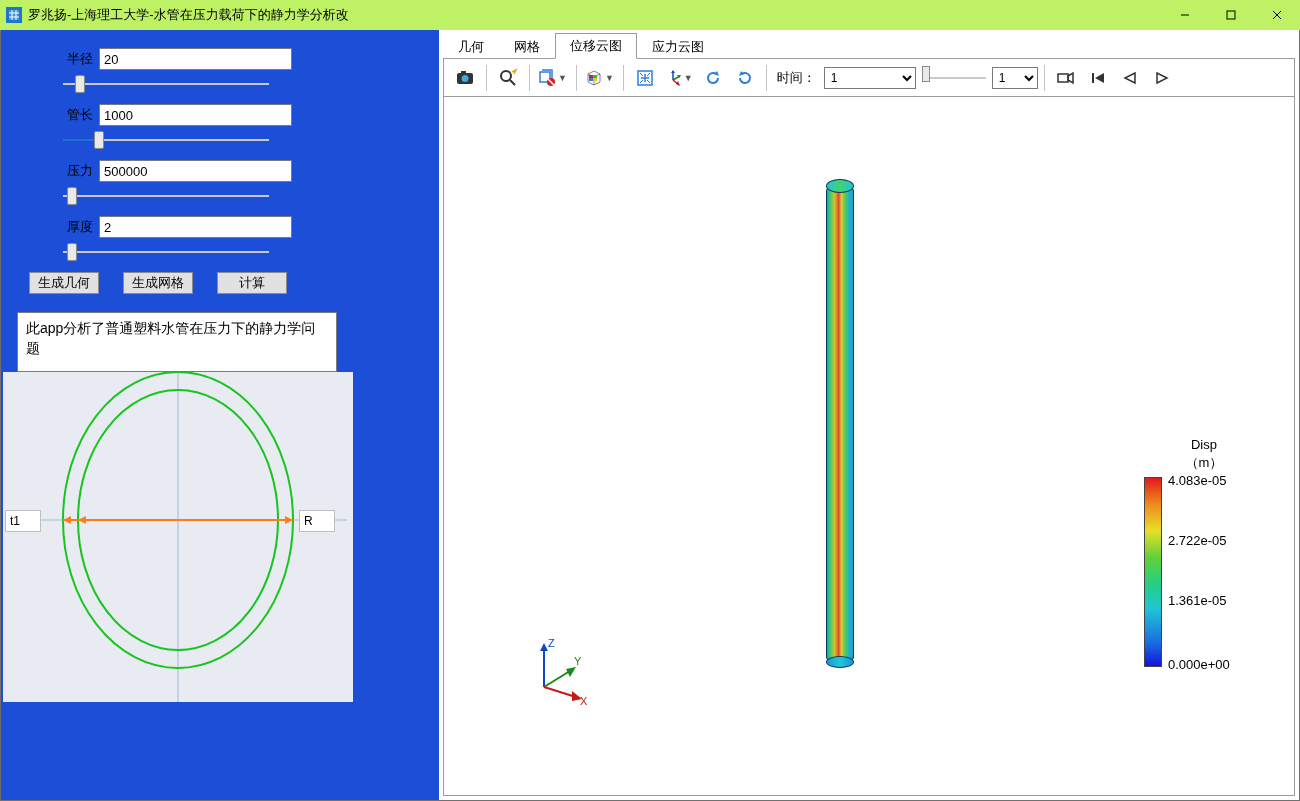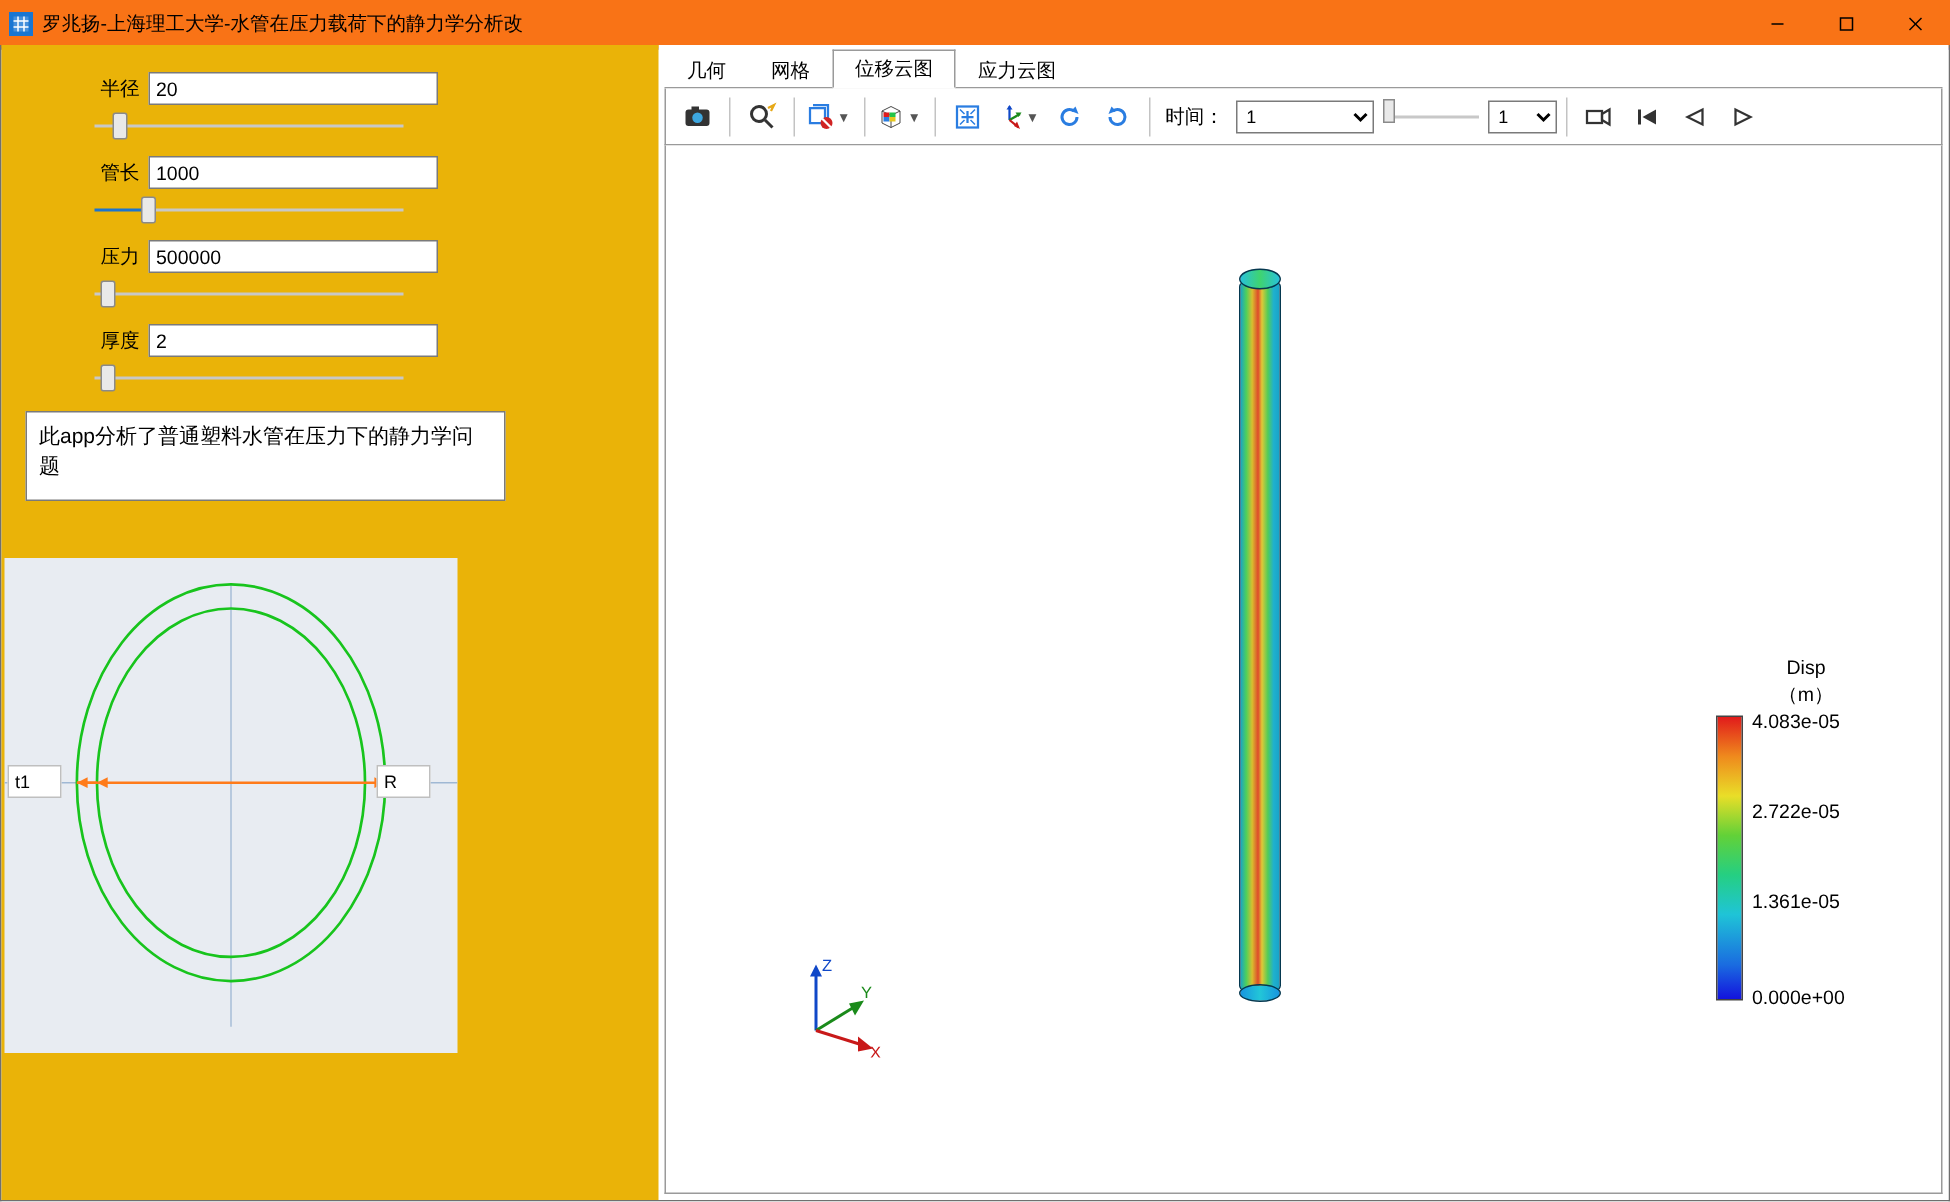--- a/index.html
+++ b/index.html
@@ -9,22 +9,22 @@
     font-size: 12px;
     background: #fff;
     width: 1300px;
     height: 801px;
     overflow: hidden;
     position: relative;
   }
   
   .titlebar {
     height: 33px;
-    background: #f97316;
-    border-bottom: 1px solid #8b5cf6;
+    background: #bef264;
+    border-bottom: 3px solid #8b5cf6;
     display: flex;
     align-items: center;
     padding-left: 6px;
   }
   .titlebar .app-icon {
     width: 16px; height: 16px;
     background: #1976d2;
     display: flex; align-items:center; justify-content:center;
     margin-right: 6px;
   }
@@ -40,21 +40,21 @@
   
   .content {
     position:absolute; top:30px; left:0; right:0; bottom:0;
     display:flex;
     border-left:1px solid #6f6f6f;
     border-right:1px solid #6f6f6f;
     border-bottom:1px solid #6f6f6f;
   }
   .left-pane {
     width: 438px;
-    background:#eab308;
+    background:#1d4ed8;
     padding: 18px 20px 0 10px;
     position:relative;
   }
   .right-pane {
     flex:1;
     background:#fff;
     display:flex;
     flex-direction:column;
     padding-top:6px;
   }
@@ -131,21 +131,21 @@
     padding:6px 8px;
     font-size:14px;
     line-height:1.4;
     background:#fff;
   }
 
   .geom-preview {
     position:absolute;
     top:342px;
     left:2px;
-    width:302px;
+    width:350px;
     height:330px;
     background:#e8ecf2;
   }
   .geom-preview svg { width:100%; height:100%; }
   .geom-label {
     position:absolute;
     background:#fff;
     border:1px solid #bfbfbf;
     width:36px; height:22px;
     display:flex; align-items:center; justify-content:flex-start;
@@ -384,20 +384,25 @@
     </div>
 
     <div class="param-row">
       <div class="param-label">厚度</div>
       <input class="param-input" value="2" style="">
     </div>
     <div class="slider-row">
       <input type="range" class="slider" min="0" max="100" value="2" style="">
     </div>
 
+    <div class="action-row">
+      <button class="action-btn">生成几何</button>
+      <button class="action-btn">生成网格</button>
+      <button class="action-btn">计算</button>
+    </div>
 
     <div class="info-box">此app分析了普通塑料水管在压力下的静力学问题</div>
 
     <div class="geom-preview">
       <svg viewBox="0 0 338 330">
         <line x1="169" y1="0" x2="169" y2="330" stroke="#9fb8d4" stroke-width="1"></line>
         <line x1="0" y1="148" x2="338" y2="148" stroke="#9fb8d4" stroke-width="1"></line>
         <ellipse cx="169" cy="148" rx="115" ry="148" fill="none" stroke="#18c41d" stroke-width="2"></ellipse>
         <ellipse cx="169" cy="148" rx="100" ry="130" fill="none" stroke="#18c41d" stroke-width="2"></ellipse>
         <line x1="54" y1="148" x2="284" y2="148" stroke="#ff7b1a" stroke-width="2"></line>

